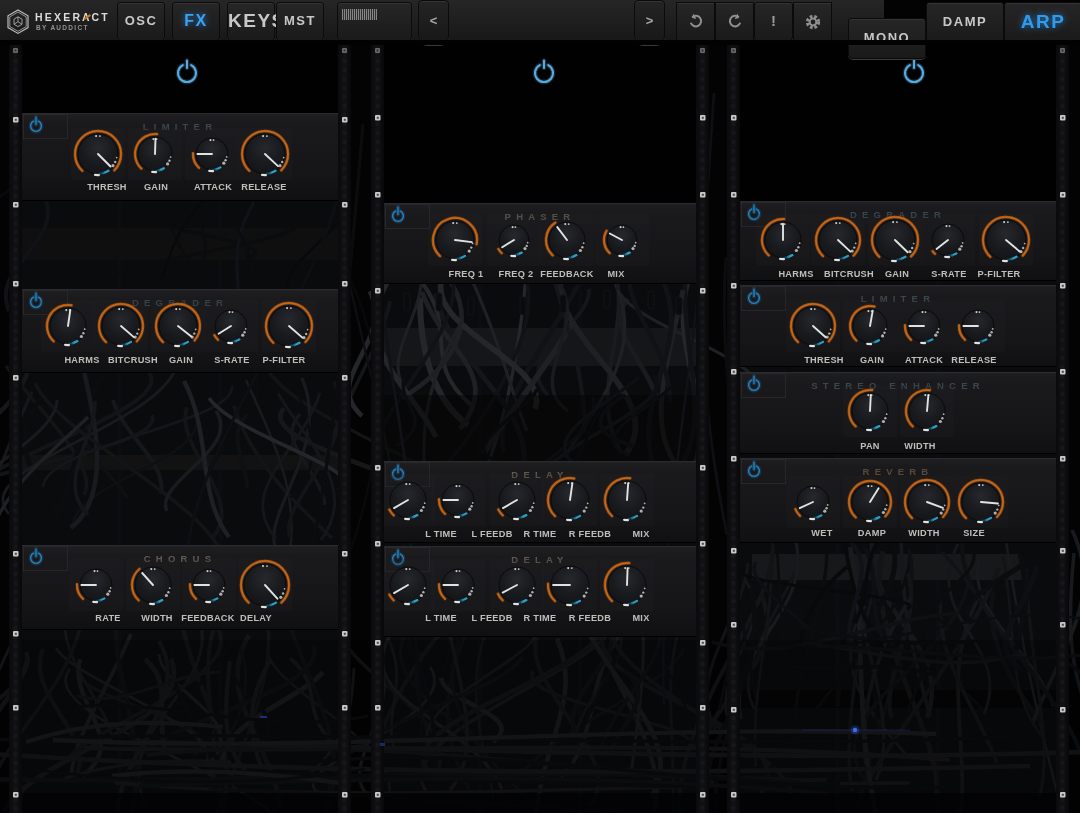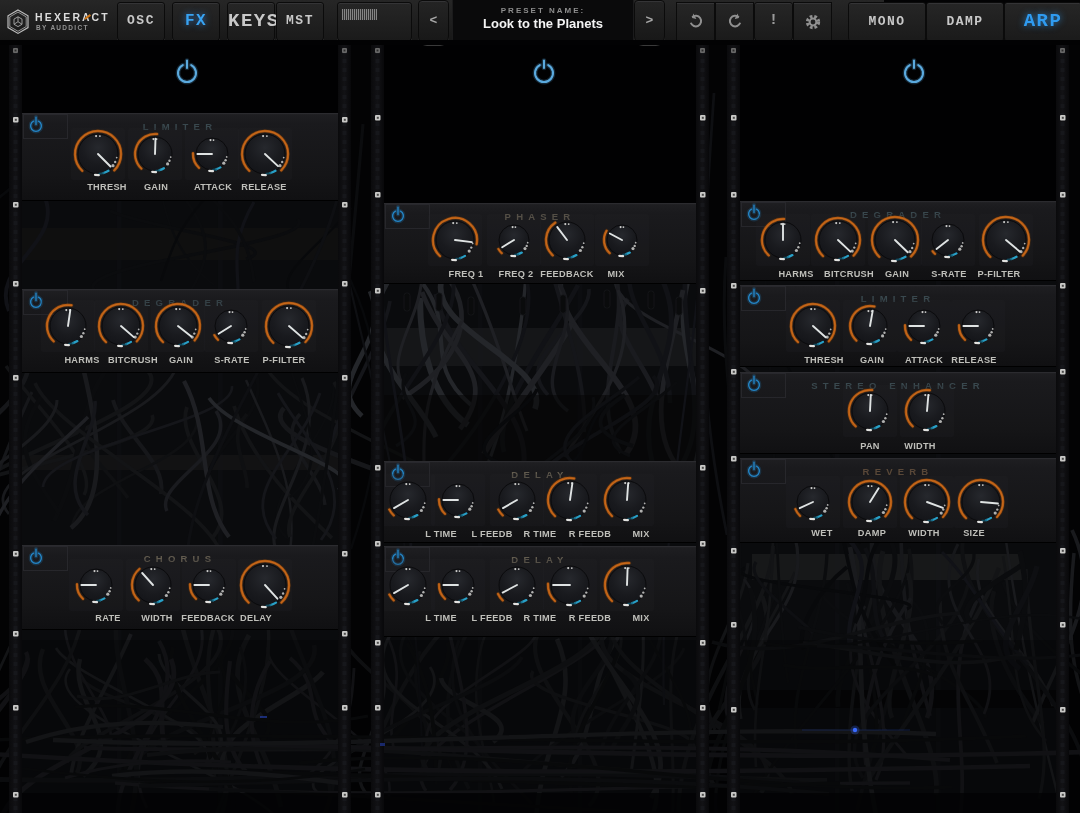--- a/index.html
+++ b/index.html
@@ -1,18 +1,18 @@
 <!DOCTYPE html>
 <html><head><meta charset="utf-8"><style>
 html,body{margin:0;padding:0;background:#000;}
 #stage{-webkit-font-smoothing:antialiased;position:relative;width:1080px;height:813px;overflow:hidden;background:#030304;font-family:"Liberation Sans",sans-serif;}
 #bar{position:absolute;left:0;top:0;width:884px;height:40px;background:linear-gradient(#262626,#181818);}
 #barshadow{position:absolute;left:0;top:40px;width:1080px;height:5px;background:#020203;}
 .key{position:absolute;background:linear-gradient(#262626,#1a1a1a);border:1px solid #0b0b0b;box-shadow:inset 0 1px 0 #343436,0 1px 0 #3a3a3a;text-align:center;}
-.key span{display:block;font-weight:bold;font-family:Liberation Mono, monospace;}
+.key span{display:block;font-weight:bold;}
 .key.big{background:linear-gradient(#242424,#171717);}
 #preset{position:absolute;left:452px;top:0;width:180px;height:42px;background:#0a0a0b;border:1px solid #1b1b1c;border-top:none;border-radius:0 0 4px 4px;text-align:center;}
 </style></head>
 <body>
 <div id="stage">
 <svg width="1080" height="813" viewBox="0 0 1080 813" style="position:absolute;left:0;top:0">
       <defs>
 <radialGradient id="kb" cx="50%" cy="34%" r="75%">
  <stop offset="0%" stop-color="#26282d"></stop>
           <stop offset="55%" stop-color="#191a1e"></stop>
@@ -1689,43 +1689,39 @@
         <span style="color:#c8c8c8;font-size:19px;letter-spacing:1.5px;line-height:36px;">KEYS</span>
       </div>
   <div class="key" style="left:276px;top:2px;width:46px;height:38px;border-radius:3px 3px 5px 5px;">
         <span style="color:#c8c8c8;font-size:13px;letter-spacing:1.5px;line-height:36px;">MST</span>
       </div>
   <div class="key" style="left:337px;top:2px;width:73px;height:38px;border-radius:3px 3px 5px 5px;"></div>
   <div style="position:absolute;left:342px;top:9px;width:35px;height:11px;background:repeating-linear-gradient(90deg,#848484 0 1px,#303030 1px 2px);"></div>
   <div class="key big" style="left:418px;top:0px;width:29px;height:43px;border-radius:4px 4px 9px 9px;">
         <span style="color:#a8a8a8;font-size:13px;line-height:40px;">&lt;</span>
       </div>
-  <div id="preset">
-    <div style="font-size:8px;letter-spacing:2px;color:#8d8d8d;font-weight:bold;margin-top:6px;">PRESET NAME:</div>
-    <div style="font-size:13px;color:#f4f4f4;font-weight:bold;margin-top:1px;">Look to the Planets</div>
-  </div>
   <div class="key big" style="left:634px;top:0px;width:29px;height:43px;border-radius:4px 4px 9px 9px;">
         <span style="color:#a8a8a8;font-size:13px;line-height:40px;">&gt;</span>
       </div>
   <div class="key" style="left:676px;top:2px;width:37px;height:38px;"><svg width="20" height="20" viewBox="0 0 20 20" style="margin-top:9px">
           <path d="M6.2 5.2 A 5.3 5.3 0 1 1 4.8 10.8" fill="none" stroke="#909090" stroke-width="2"></path>
           <path d="M7.4 1.6 L6.1 5.9 L10.4 6.9 Z" fill="#909090"></path>
         </svg></div>
   <div class="key" style="left:715px;top:2px;width:37px;height:38px;"><svg width="20" height="20" viewBox="0 0 20 20" style="margin-top:9px">
           <path d="M13.8 5.2 A 5.3 5.3 0 1 0 15.2 10.8" fill="none" stroke="#909090" stroke-width="2"></path>
           <path d="M12.6 1.6 L13.9 5.9 L9.6 6.9 Z" fill="#909090"></path>
         </svg></div>
   <div class="key" style="left:754px;top:2px;width:37px;height:38px;border-radius:3px 3px 5px 5px;">
         <span style="color:#9a9a9a;font-size:15px;letter-spacing:0px;line-height:36px;">!</span>
       </div>
   <div class="key" style="left:793px;top:2px;width:37px;height:38px;"><svg width="20" height="20" viewBox="0 0 20 20" style="margin-top:9px">
           <circle cx="10" cy="10" r="5.6" fill="none" stroke="#909090" stroke-width="3.1" stroke-dasharray="2.6 1.9"></circle>
           <circle cx="10" cy="10" r="3.4" fill="none" stroke="#909090" stroke-width="2"></circle>
         </svg></div>
-  <div class="key" style="left:848px;top:2px;width:76px;height:39px;border-radius:3px 3px 5px 5px;">
+  <div class="key" style="left:848px;top:18px;width:76px;height:39px;border-radius:3px 3px 5px 5px;">
         <span style="color:#c8c8c8;font-size:13px;letter-spacing:1.5px;line-height:37px;">MONO</span>
       </div>
   <div class="key" style="left:926px;top:2px;width:76px;height:39px;border-radius:3px 3px 5px 5px;">
         <span style="color:#c8c8c8;font-size:13px;letter-spacing:1.5px;line-height:37px;">DAMP</span>
       </div>
   <div class="key" style="left:1004px;top:2px;width:76px;height:39px;border-radius:3px 3px 5px 5px;">
         <span style="color:#2f9bf0;font-size:19px;letter-spacing:1.5px;line-height:37px;text-shadow:0 0 7px rgba(47,155,240,.75);">ARP</span>
       </div>
 </div>
 <div id="barshadow"></div>

